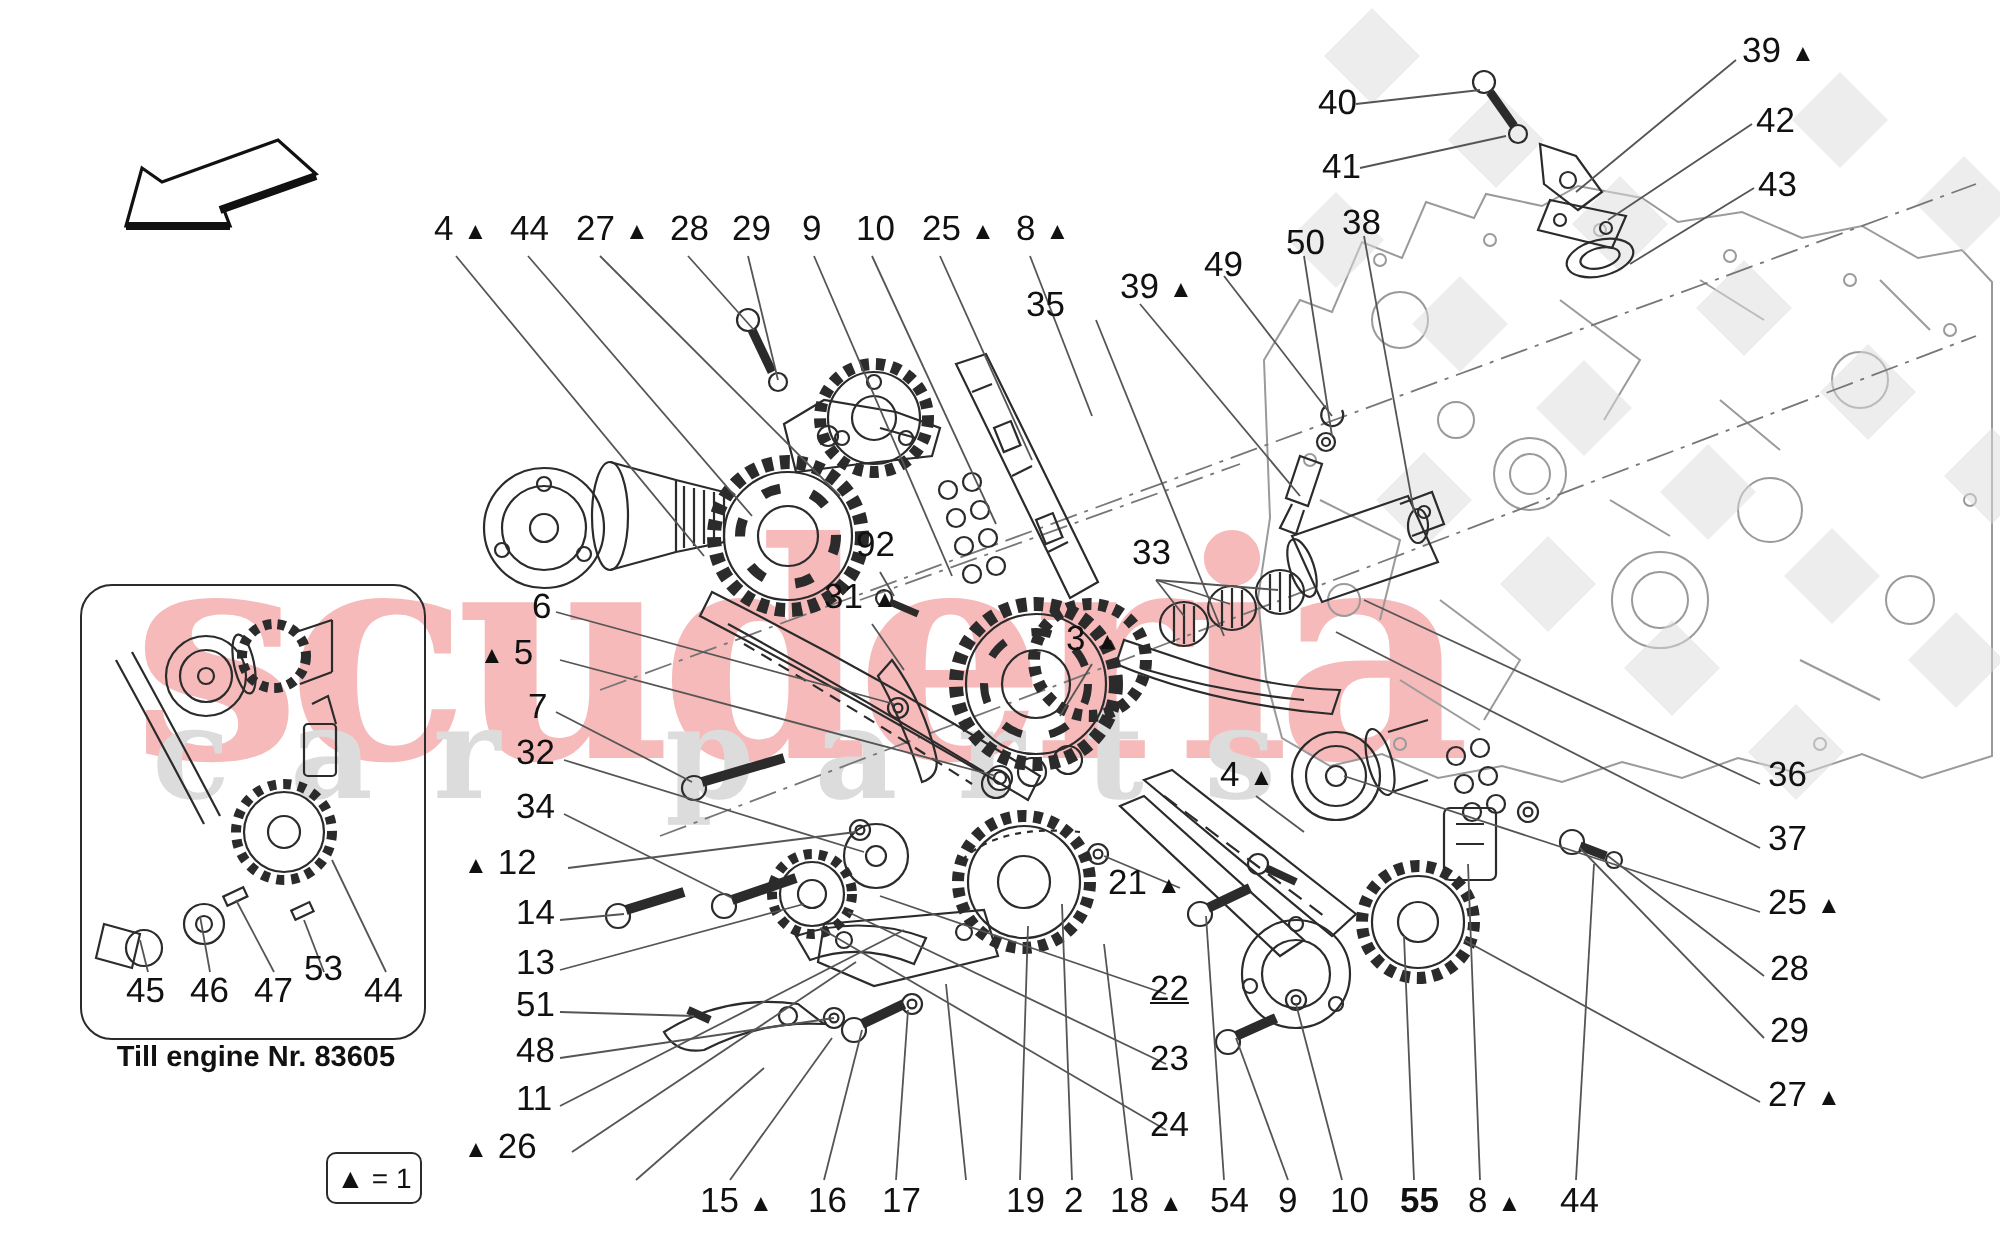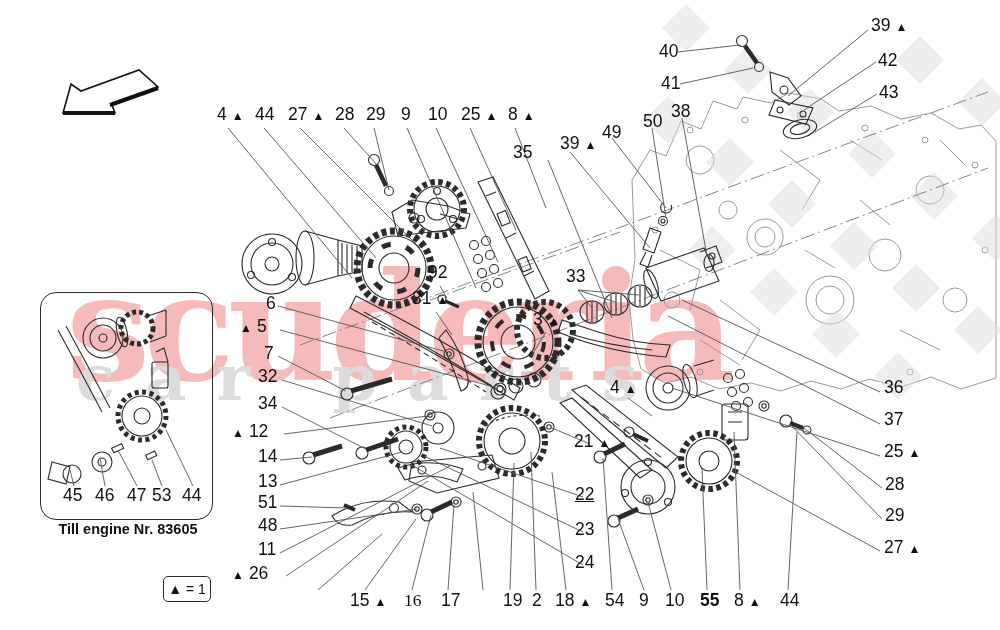--- a/index.html
+++ b/index.html
@@ -525,21 +525,21 @@
         <span>3</span>
         <span class="tri">▲</span>
       </div>
       <div class="callout" style="left: 566px; top: 268px; align-items: flex-end;">
         <span>33</span>
       </div>
       <div class="callout" style="left: 610px; top: 379px;">
         <span>4</span>
         <span class="tri">▲</span>
       </div>
-      <div class="callout" style="left: 574px; top: 433px; text-align: center;">
+      <div class="callout" style="left: 554px; top: 433px; text-align: center;">
         <span>21</span>
         <span class="tri">▲</span>
       </div>
       <div class="callout" style="left: 575px; top: 486px; text-decoration: underline;">
         <span>22</span>
       </div>
       <div class="callout" style="left: 575px; top: 521px;">
         <span>23</span>
       </div>
       <div class="callout" style="left: 575px; top: 554px;">
@@ -566,21 +566,21 @@
         <span class="tri">▲</span>
       </div>
       <div class="callout" style="left: 303px; top: 592px; margin-top: 48px;">
         <span>30</span>
         <span class="tri">▲</span>
       </div>
       <div class="callout" style="left: 350px; top: 592px;">
         <span>15</span>
         <span class="tri">▲</span>
       </div>
-      <div class="callout" style="left: 404px; top: 592px; font-family: Liberation Serif, serif;">
+      <div class="callout" style="left: 404px; top: 592px;">
         <span>16</span>
       </div>
       <div class="callout" style="left: 441px; top: 592px;">
         <span>17</span>
       </div>
       <div class="callout" style="left: 475px; top: 592px; margin-top: 46px;">
         <span>20</span>
       </div>
       <div class="callout" style="left: 503px; top: 592px;">
         <span>19</span>
@@ -613,20 +613,20 @@
       </div>
       <div class="callout" style="left: 63px; top: 487px;">
         <span>45</span>
       </div>
       <div class="callout" style="left: 95px; top: 487px; align-items: center;">
         <span>46</span>
       </div>
       <div class="callout" style="left: 127px; top: 487px;">
         <span>47</span>
       </div>
-      <div class="callout" style="left: 152px; top: 487px;">
+      <div class="callout" style="left: 152px; top: 476px;">
         <span>53</span>
       </div>
       <div class="callout" style="left: 182px; top: 487px;">
         <span>44</span>
       </div>
     </div>
 </div>
 
 </body></html>

